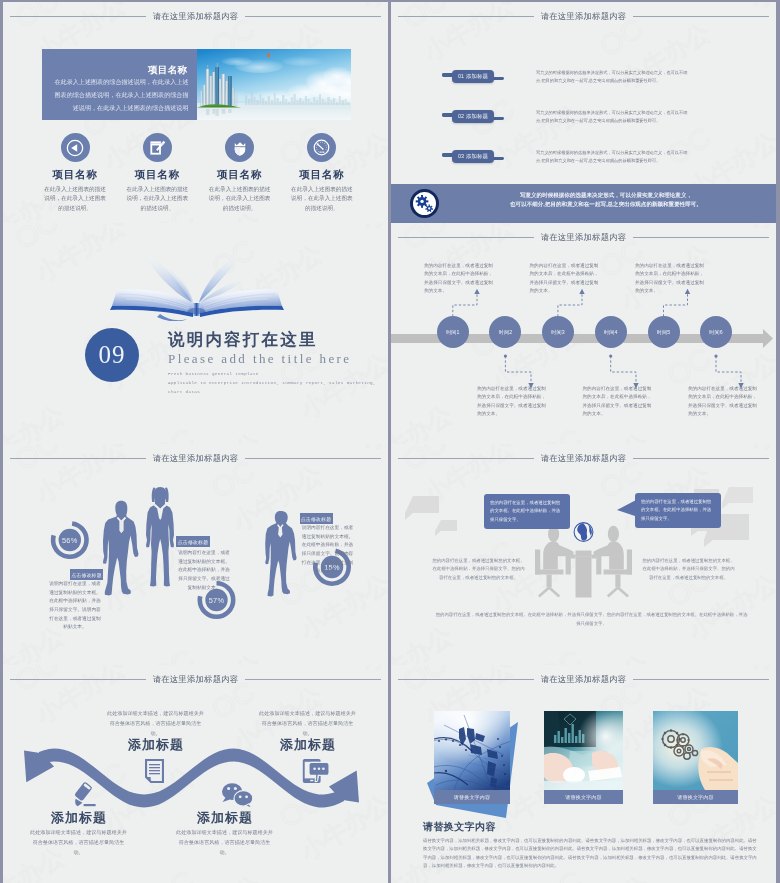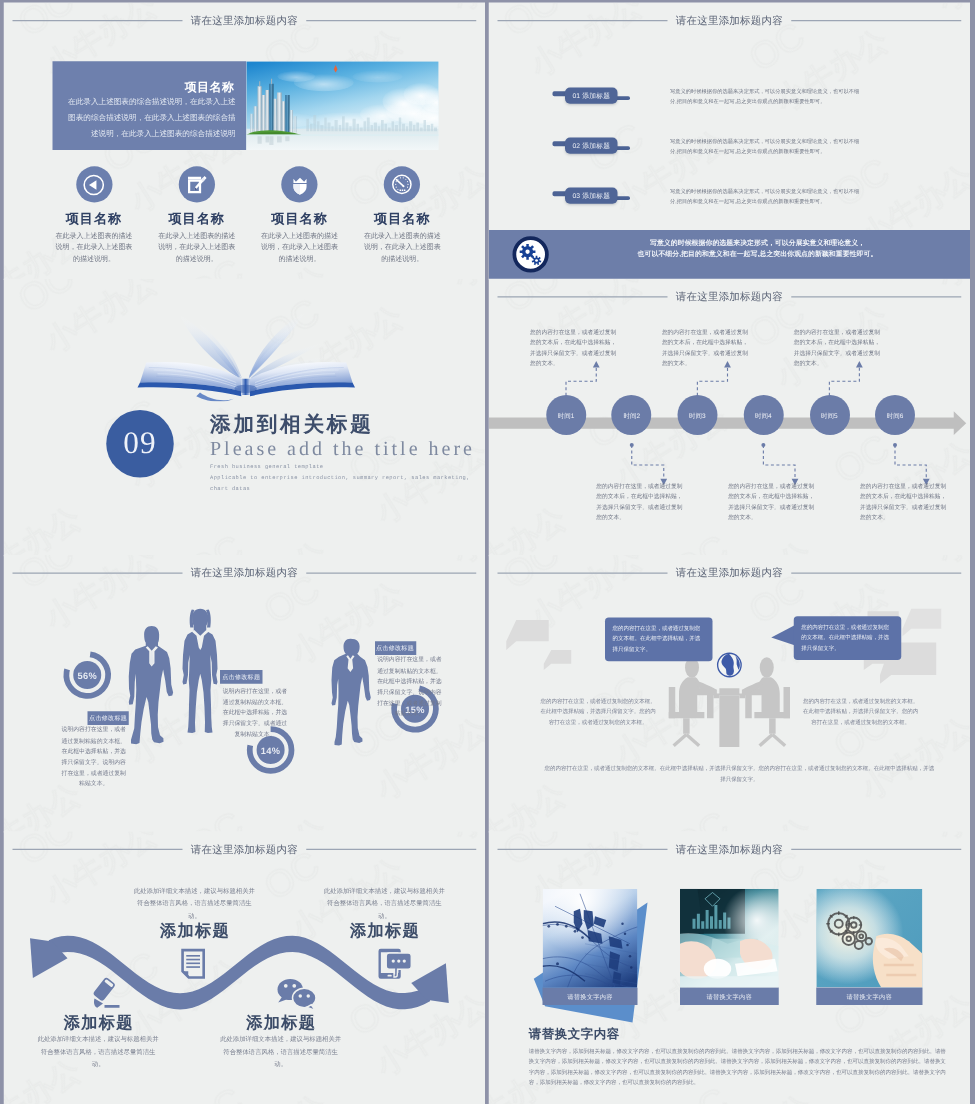--- a/index.html
+++ b/index.html
@@ -48,36 +48,36 @@
   .s2-bar-txt{position:absolute;left:89px;top:7px;width:252px;font-size:5.5px;line-height:1.55;
               color:#f1f4f9;font-weight:bold;text-align:center;letter-spacing:.05px;}
 
   
   .s3-book{position:absolute;left:100px;top:26px;width:190px;height:72px;}
   .s3-num{position:absolute;left:82px;top:105px;width:54px;height:54px;border-radius:50%;
           background:#3a5da0;display:flex;align-items:center;justify-content:center;}
   .s3-num span{font-size:25px;color:#eef2f9;font-family:"Liberation Serif",serif;letter-spacing:1px;}
   .s3-t1{position:absolute;left:165px;top:106px;font-size:16.5px;font-weight:bold;color:#3d4d6b;
          letter-spacing:2.2px;font-family:"Liberation Serif",serif;}
-  .s3-t2{position:absolute;left:165px;top:128px;font-size:16px;color:#7f8aa0;letter-spacing:2.4px;
+  .s3-t2{position:absolute;left:165px;top:128px;font-size:13px;color:#7f8aa0;letter-spacing:2.4px;
          font-family:"Liberation Serif",serif;}
   .s3-t3{position:absolute;left:165px;top:146px;font-size:4.3px;color:#8a93a5;line-height:2.1;
          font-family:"Liberation Mono",monospace;letter-spacing:.35px;}
 
   
   .s4-svg{position:absolute;left:0;top:0;width:385px;height:218px;}
   .s4-node{position:absolute;width:32px;height:32px;border-radius:50%;background:#6b7ca8;
            display:flex;align-items:center;justify-content:center;top:93px;}
   .s4-node span{font-size:5.2px;color:#f0f2f7;}
   .s4-tx{position:absolute;font-size:4.6px;line-height:1.8;color:#6f7585;width:70px;}
 
   
   .s5-svg{position:absolute;left:0;top:0;width:385px;height:218px;}
   .s5-pct{position:absolute;width:40px;height:40px;display:flex;align-items:center;
-          justify-content:center;font-size:7.4px;color:#e7ebf3;letter-spacing:.3px;font-weight:bold;}
+          justify-content:center;font-size:7.4px;color:#e7ebf3;letter-spacing:.3px;}
   .s5-lbl{position:absolute;height:11px;background:#6a7ca9;display:flex;align-items:center;
           justify-content:center;}
   .s5-lbl span{font-size:4.9px;color:#eef1f7;letter-spacing:.2px;}
   .s5-tx{position:absolute;font-size:4.7px;line-height:1.85;color:#71778a;}
 
   
   .s6-svg{position:absolute;left:0;top:0;width:385px;height:218px;}
   .s6-bub{position:absolute;width:86px;background:#5d72a8;border-radius:3px;
           padding:5px 6px;box-sizing:border-box;font-size:4.4px;line-height:1.9;color:#edf0f6;}
   .s6-tx{position:absolute;font-size:4.4px;line-height:1.92;color:#7b8193;width:95px;}
@@ -429,21 +429,21 @@
       <path d="M9 57 C43 56 70 59 90 64 L90 68 C68 63 41 60 7 61 Z" fill="#2a58ae"></path>
       <path d="M179 57 C145 56 118 59 97 64 L97 68 C119 63 147 60 181 61 Z" fill="#2a58ae"></path>
       <path d="M90 54 L97 54 L97 67 L90 67 Z" fill="url(#bkSp)"></path>
       <path d="M57 65 C64 70 74 73 84 70 C77 74 64 73 54 68 Z" fill="#3a66b8" opacity=".75"></path>
       <ellipse cx="93.5" cy="62" rx="9" ry="3.3" fill="#2b56a8" opacity=".5"></ellipse>
     </svg>
 
     <div class="s3-num">
       <span>09</span>
     </div>
-    <div class="s3-t1">添加到相关标题</div>
+    <div class="s3-t1">说明内容打在这里</div>
     <div class="s3-t2">Please add the title here</div>
     <div class="s3-t3">
       <div>Fresh business general template</div>
       <div>Applicable to enterprise introduction, summary report, sales marketing,</div>
       <div>chart datas</div>
     </div>
   </div>
 
   <div class="slide s-c2 s-r2">
     <svg class="wm">
@@ -584,21 +584,21 @@
         <circle r="11.2" fill="#6a7ca9"></circle>
       </g>
 
       <g transform="translate(329,123)">
         <circle r="16.7" fill="none" stroke="#6a7ca9" stroke-width="4.6" stroke-dasharray="79 26" stroke-linecap="butt" transform="rotate(-78)"></circle>
         <circle r="11.2" fill="#6a7ca9"></circle>
       </g>
     </svg>
 
     <div class="s5-pct" style="left:46.8px;top:76px">56%</div>
-    <div class="s5-pct" style="left:193.5px;top:136px">14%</div>
+    <div class="s5-pct" style="left:193.5px;top:136px">57%</div>
     <div class="s5-pct" style="left:309px;top:103px">15%</div>
 
     <div class="s5-lbl" style="left:67px;top:125px;width:33px">
         <span>点击修改标题</span>
       </div>
     <div class="s5-tx" style="left:44px;top:136px;width:56px;text-align:center">说明内容打在这里，或者通过复制粘贴的文本框。在此框中选择粘贴，并选择只保留文字。说明内容打在这里，或者通过复制粘贴文本。</div>
 
     <div class="s5-lbl" style="left:173px;top:92px;width:34px">
         <span>点击修改标题</span>
       </div>

